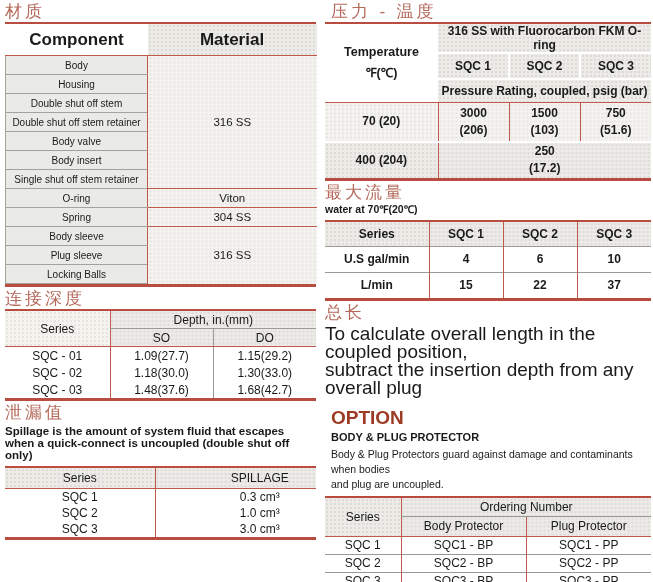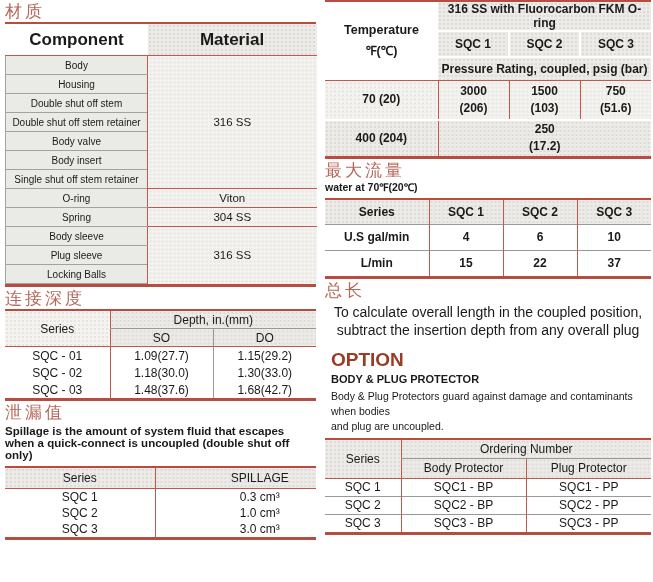--- a/index.html
+++ b/index.html
@@ -61,21 +61,21 @@
 
   
   .ord .h1 td{height:18px;}
   .ord .h2 td{height:19px;border-bottom:1px solid #c0584c;}
   .ord .ghline{border-bottom:1px solid #9a9995 !important;margin-top:46px;}
   .ord td.vred{border-left:1px solid #c0584c;}
   .ord .data td{height:17px;background:#fff;}
   .ord .data + .data td{border-top:1px solid #9a9995;}
   .spill-note{font-weight:bold;font-size:11.5px;line-height:12px;margin:2px 0 5px 0;}
   .flow-sub{font-weight:bold;font-size:10.5px;line-height:13px;margin:0 0 4px 0;}
-  .len-text{font-size:14px;line-height:18px;margin:2px 0 0 0;text-align:center;}
+  .len-text{font-size:19px;line-height:18px;margin:2px 0 0 0;}
   .opt-title{font-size:19px;font-weight:bold;color:#9c3a23;margin:10px 0 2px 6px;line-height:22px;}
   .opt-sub{font-size:11px;font-weight:bold;margin:0 0 3px 6px;line-height:13px;}
   .opt-note{font-size:10.5px;line-height:15px;margin:0 0 4px 6px;}
   .line{display:block;}
 
   .mt-a{margin-top:2px;margin-bottom:8px;}
   .mt-b{margin-top:12px;margin-bottom:4px;}
   .mt-c{margin-top:22px;margin-bottom:0;}
   .mt-d{margin-top:5px;}
   .mt-e{margin-top:2px;margin-bottom:6px;}
@@ -219,20 +219,21 @@
         </tbody>
           </table>
       </div>
     </div>
 
   </div>
 
   <div class="col-right">
 
     <div>
+      <h2 class="cn mt-e" style="margin-left:6px;">压力 - 温度</h2>
       <div class="tblwrap">
         <table class="pt">
           <colgroup>
               <col style="width:113px">
               <col style="width:71px">
               <col style="width:71px">
               <col style="width:71px">
             </colgroup>
           <tbody>
               <tr class="banner">

